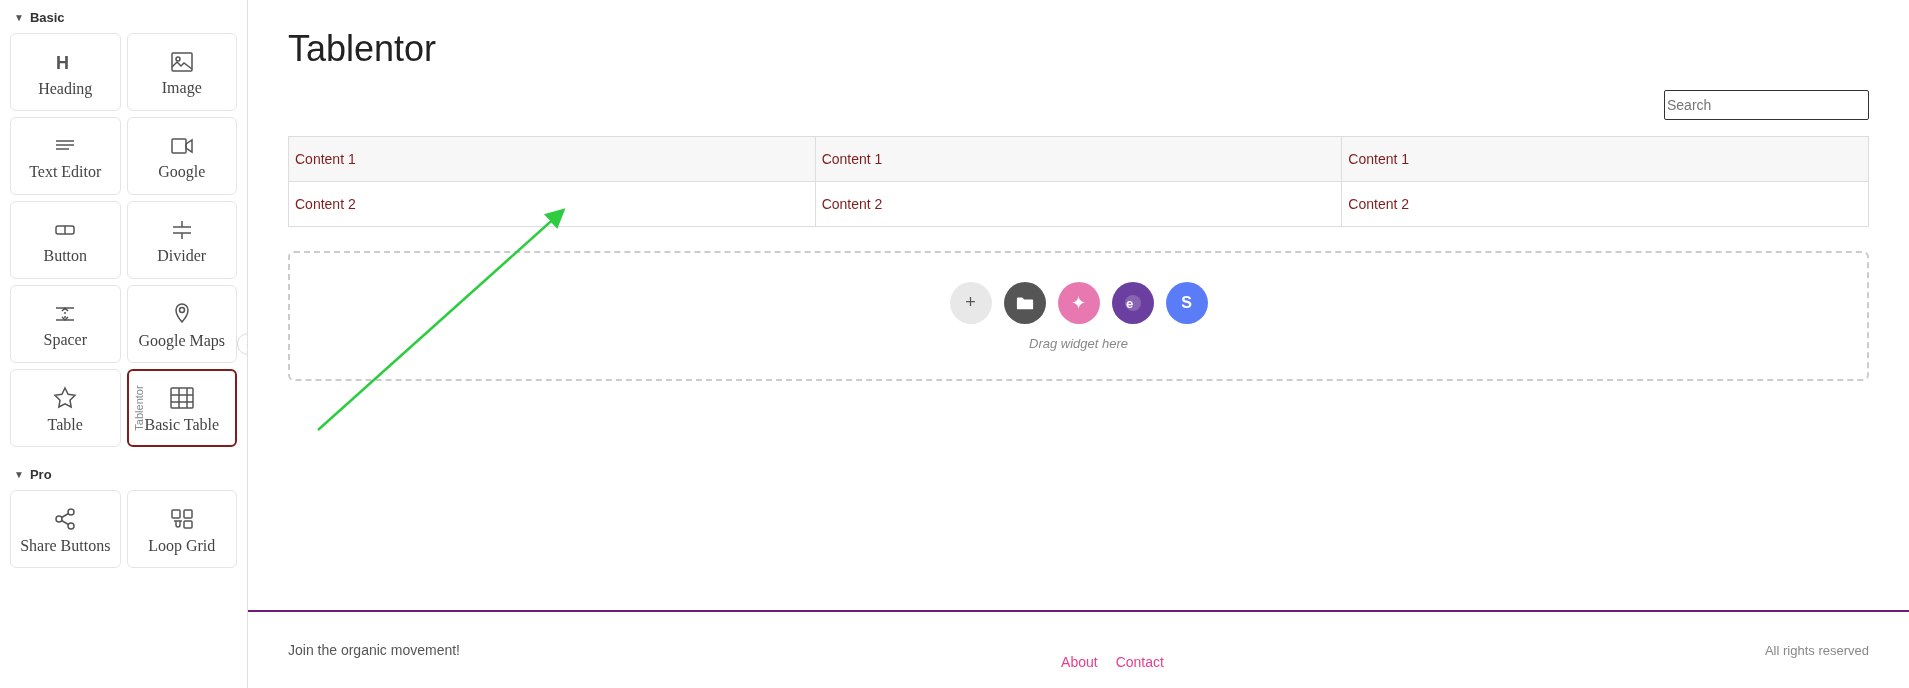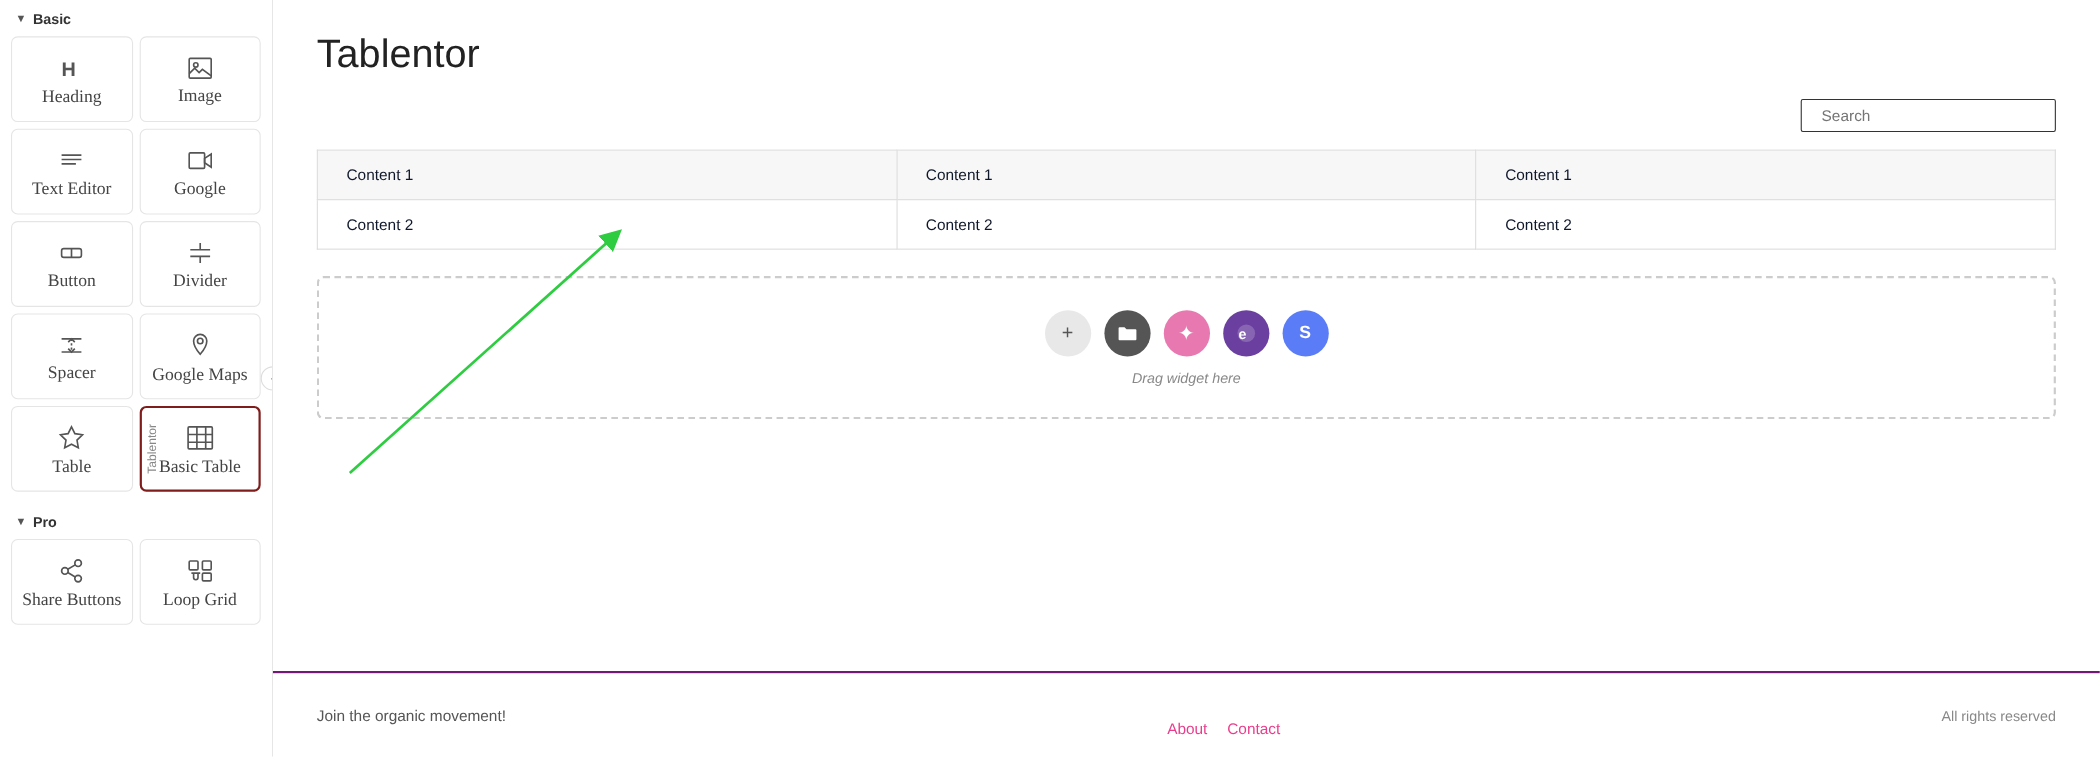--- a/index.html
+++ b/index.html
@@ -132,42 +132,42 @@
 
     
     .search-area {
       display: flex;
       justify-content: flex-end;
       margin-bottom: 16px;
     }
     .search-input {
       border: 1.5px solid #333;
       border-radius: 2px;
-      padding: 6px 18px;
+      padding: 6px 2px;
       font-size: 14px;
-      width: 232px;
+      width: 205px;
       outline: none;
       color: #a21caf;
     }
 
     
     .content-table {
       width: 100%;
       border-collapse: collapse;
       margin-bottom: 24px;
       border: 1px solid #ddd;
     }
     .content-table tr:first-child td {
       background: #f7f7f7;
     }
     .content-table td {
       border: 1px solid #ddd;
-      padding: 14px 26px;
+      padding: 14px 6px;
       font-size: 14px;
-      color: #0f172a;
+      color: #7f1d1d;
     }
 
     
     .drop-zone {
       border: 2px dashed #ccc;
       border-radius: 6px;
       margin-bottom: 24px;
       min-height: 130px;
       display: flex;
       flex-direction: column;

